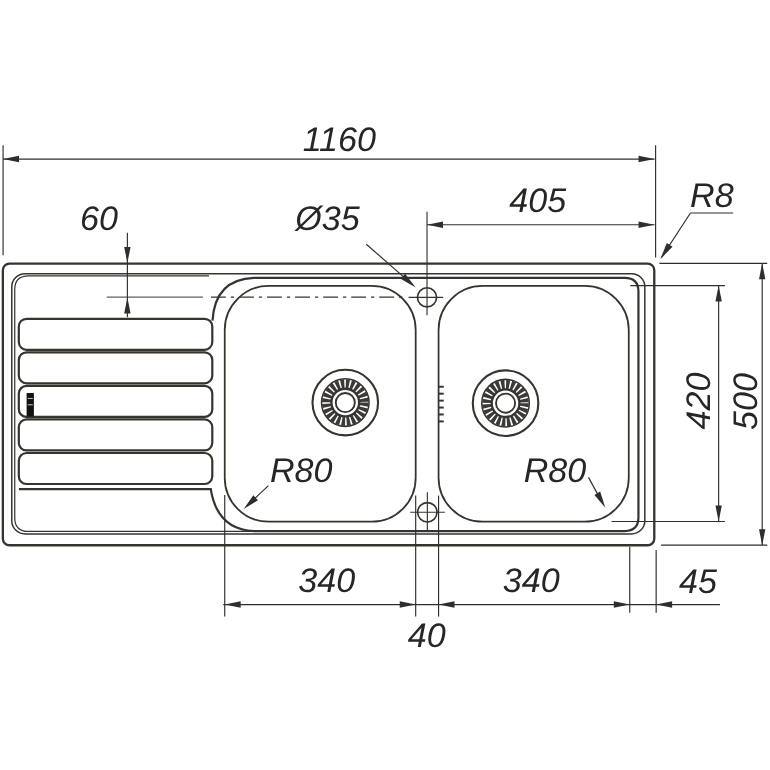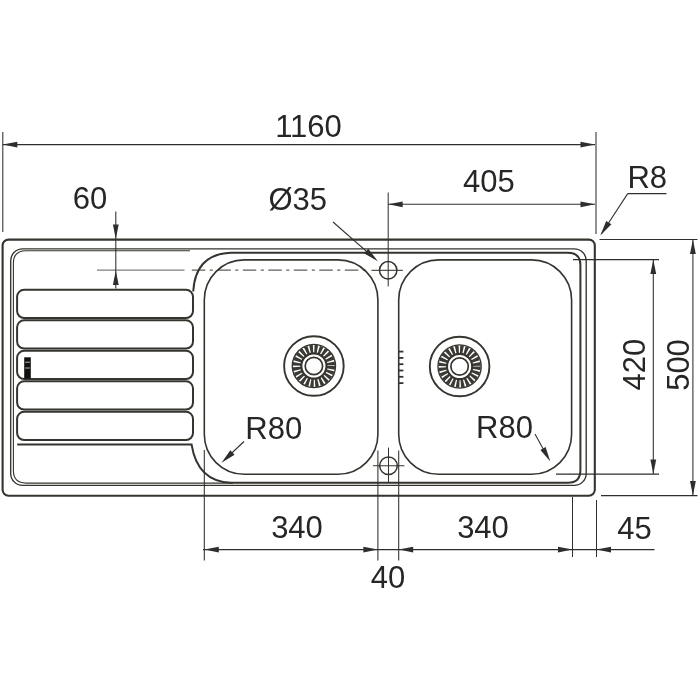--- a/index.html
+++ b/index.html
@@ -1,16 +1,16 @@
 <!DOCTYPE html>
 <html><head>
 <meta charset="utf-8">
 <style>
   html,body{margin:0;padding:0;background:#ffffff;}
-  .wrap{width:624px;height:700px;position:relative;background:#ffffff;}
+  .wrap{width:624px;height:700px;position:relative;background:#ffffff;font-style:italic;}
   svg{position:absolute;top:0;left:0;}
   text{font-family:"Liberation Sans",sans-serif;fill:#262624;}
 </style>
 </head>
 <body>
 <div class="wrap">
 <svg width="700" height="700" viewBox="0 0 700 700">
   <g fill="none" stroke="#35342f" stroke-linecap="butt">
 
     <rect x="2.6" y="239.6" width="592.2" height="256.1" rx="6" stroke-width="2.1"></rect>

